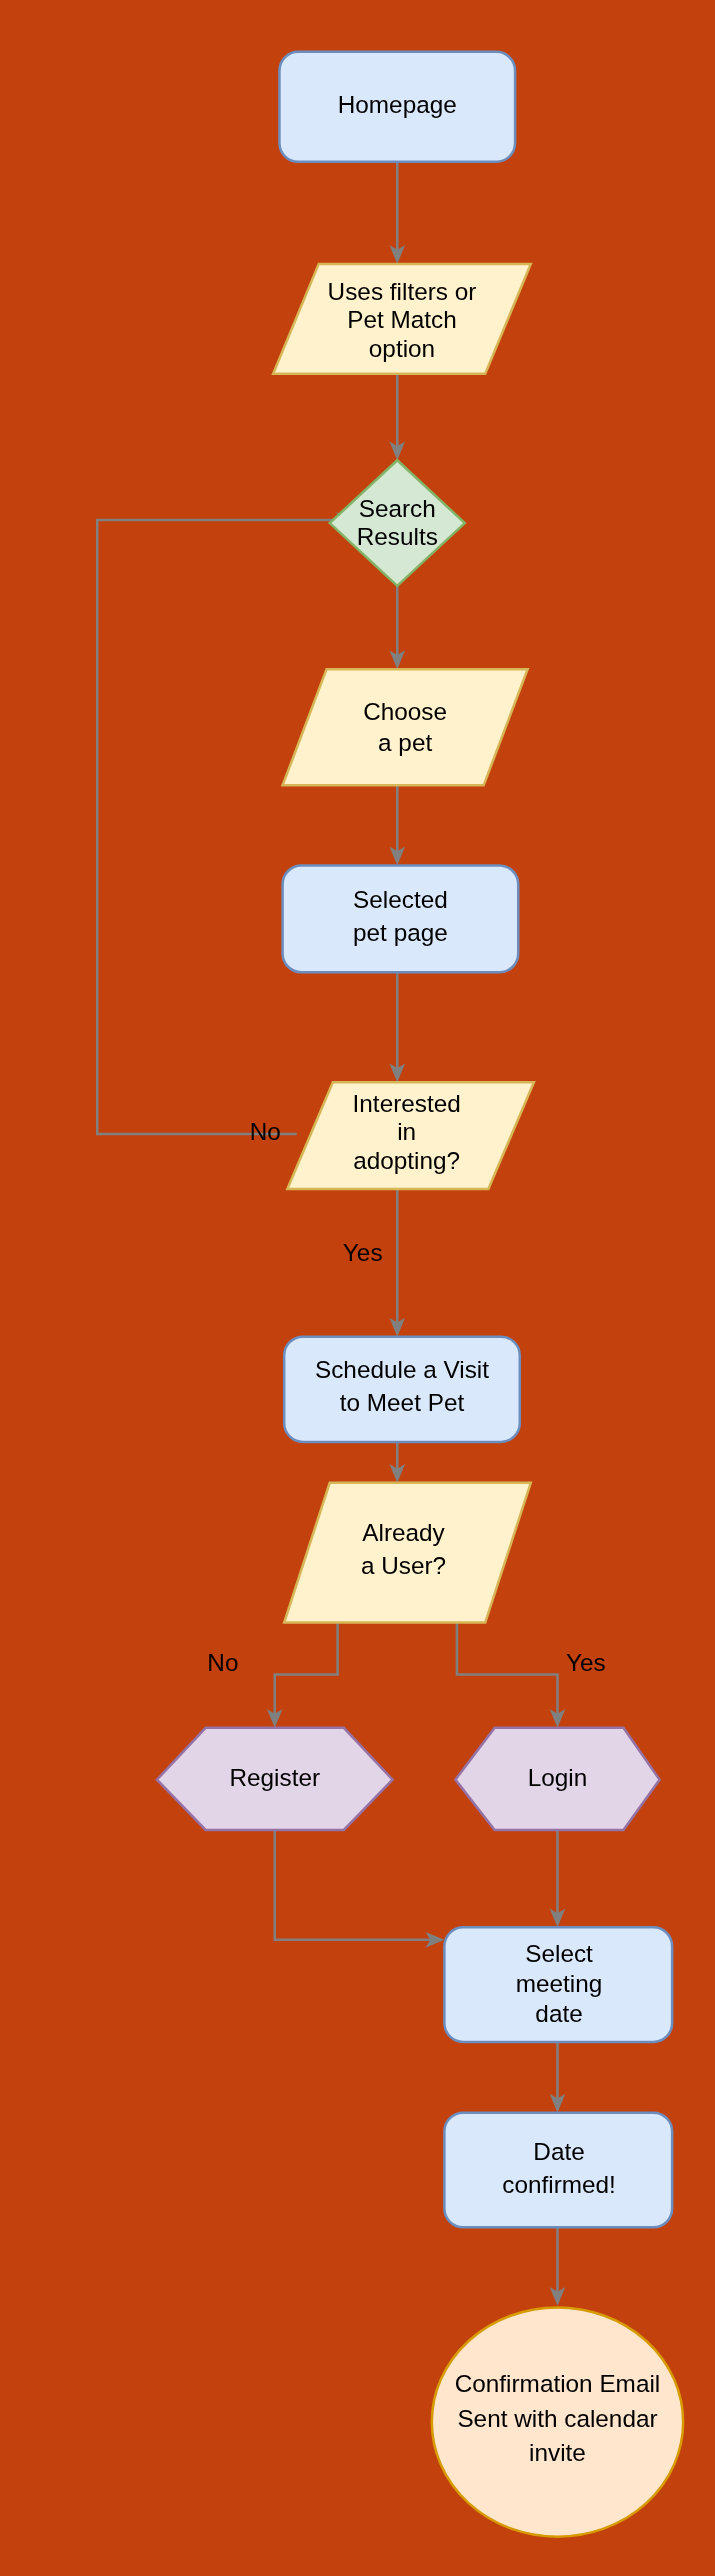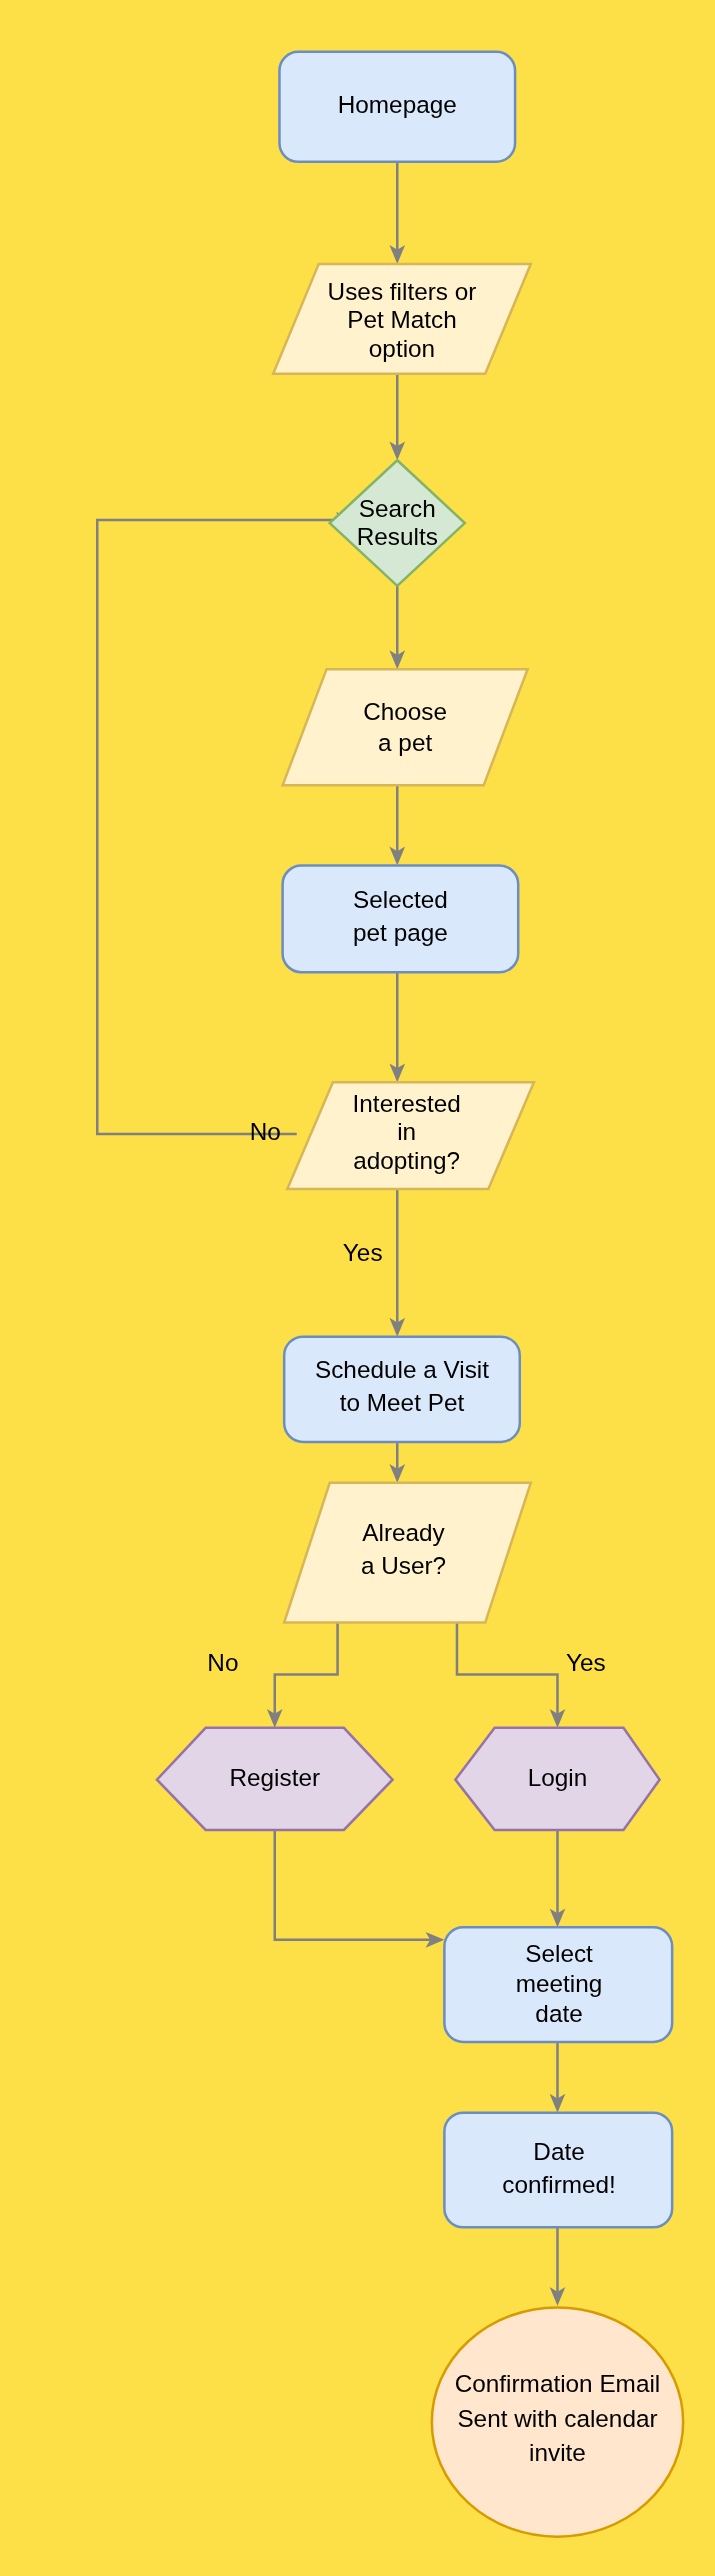--- a/index.html
+++ b/index.html
@@ -10,21 +10,21 @@
   body {
     width: 716px;
     height: 2576px;
     font-family: "Liberation Sans", sans-serif;
     overflow: hidden;
   }
   #flowchart-root {
     position: relative;
     width: 716px;
     height: 2576px;
-    background: #fde047;
+    background: #c2410c;
   }
   svg#flow-svg {
     display: block;
     width: 716px;
     height: 2576px;
   }
   .node-text {
     font-family: "Liberation Sans", sans-serif;
     font-size: 15.5px;
     fill: #000000;

